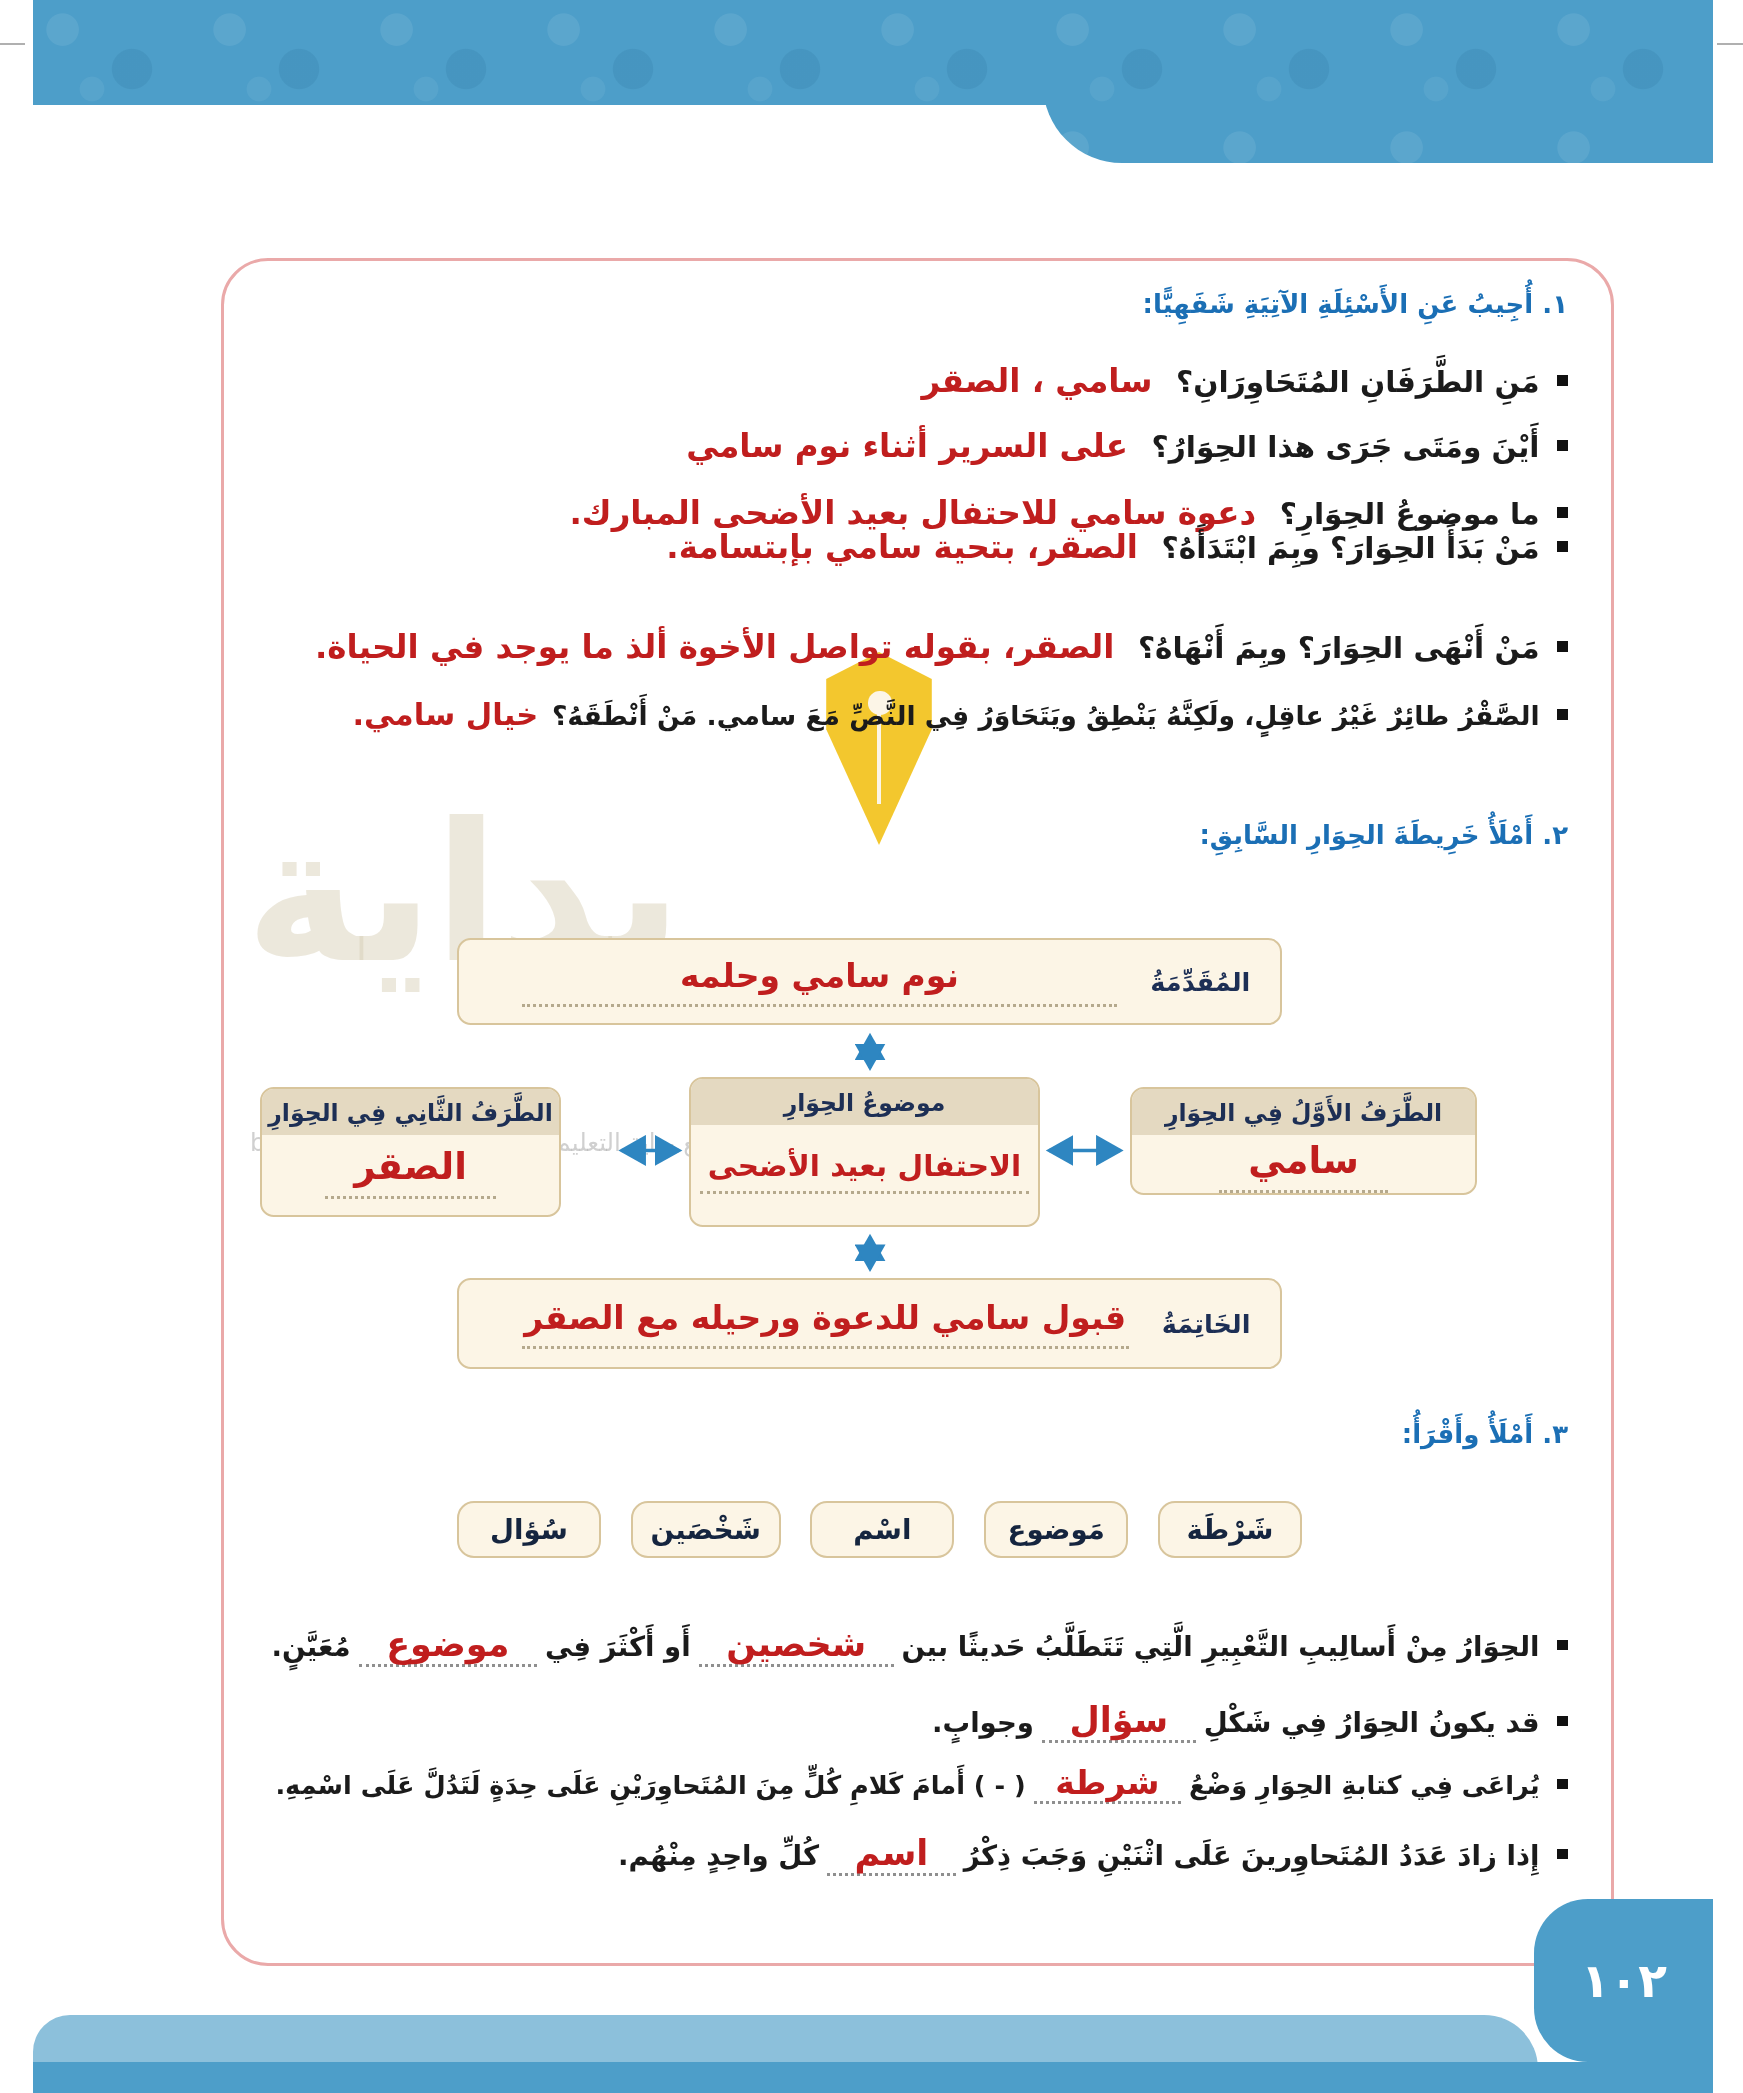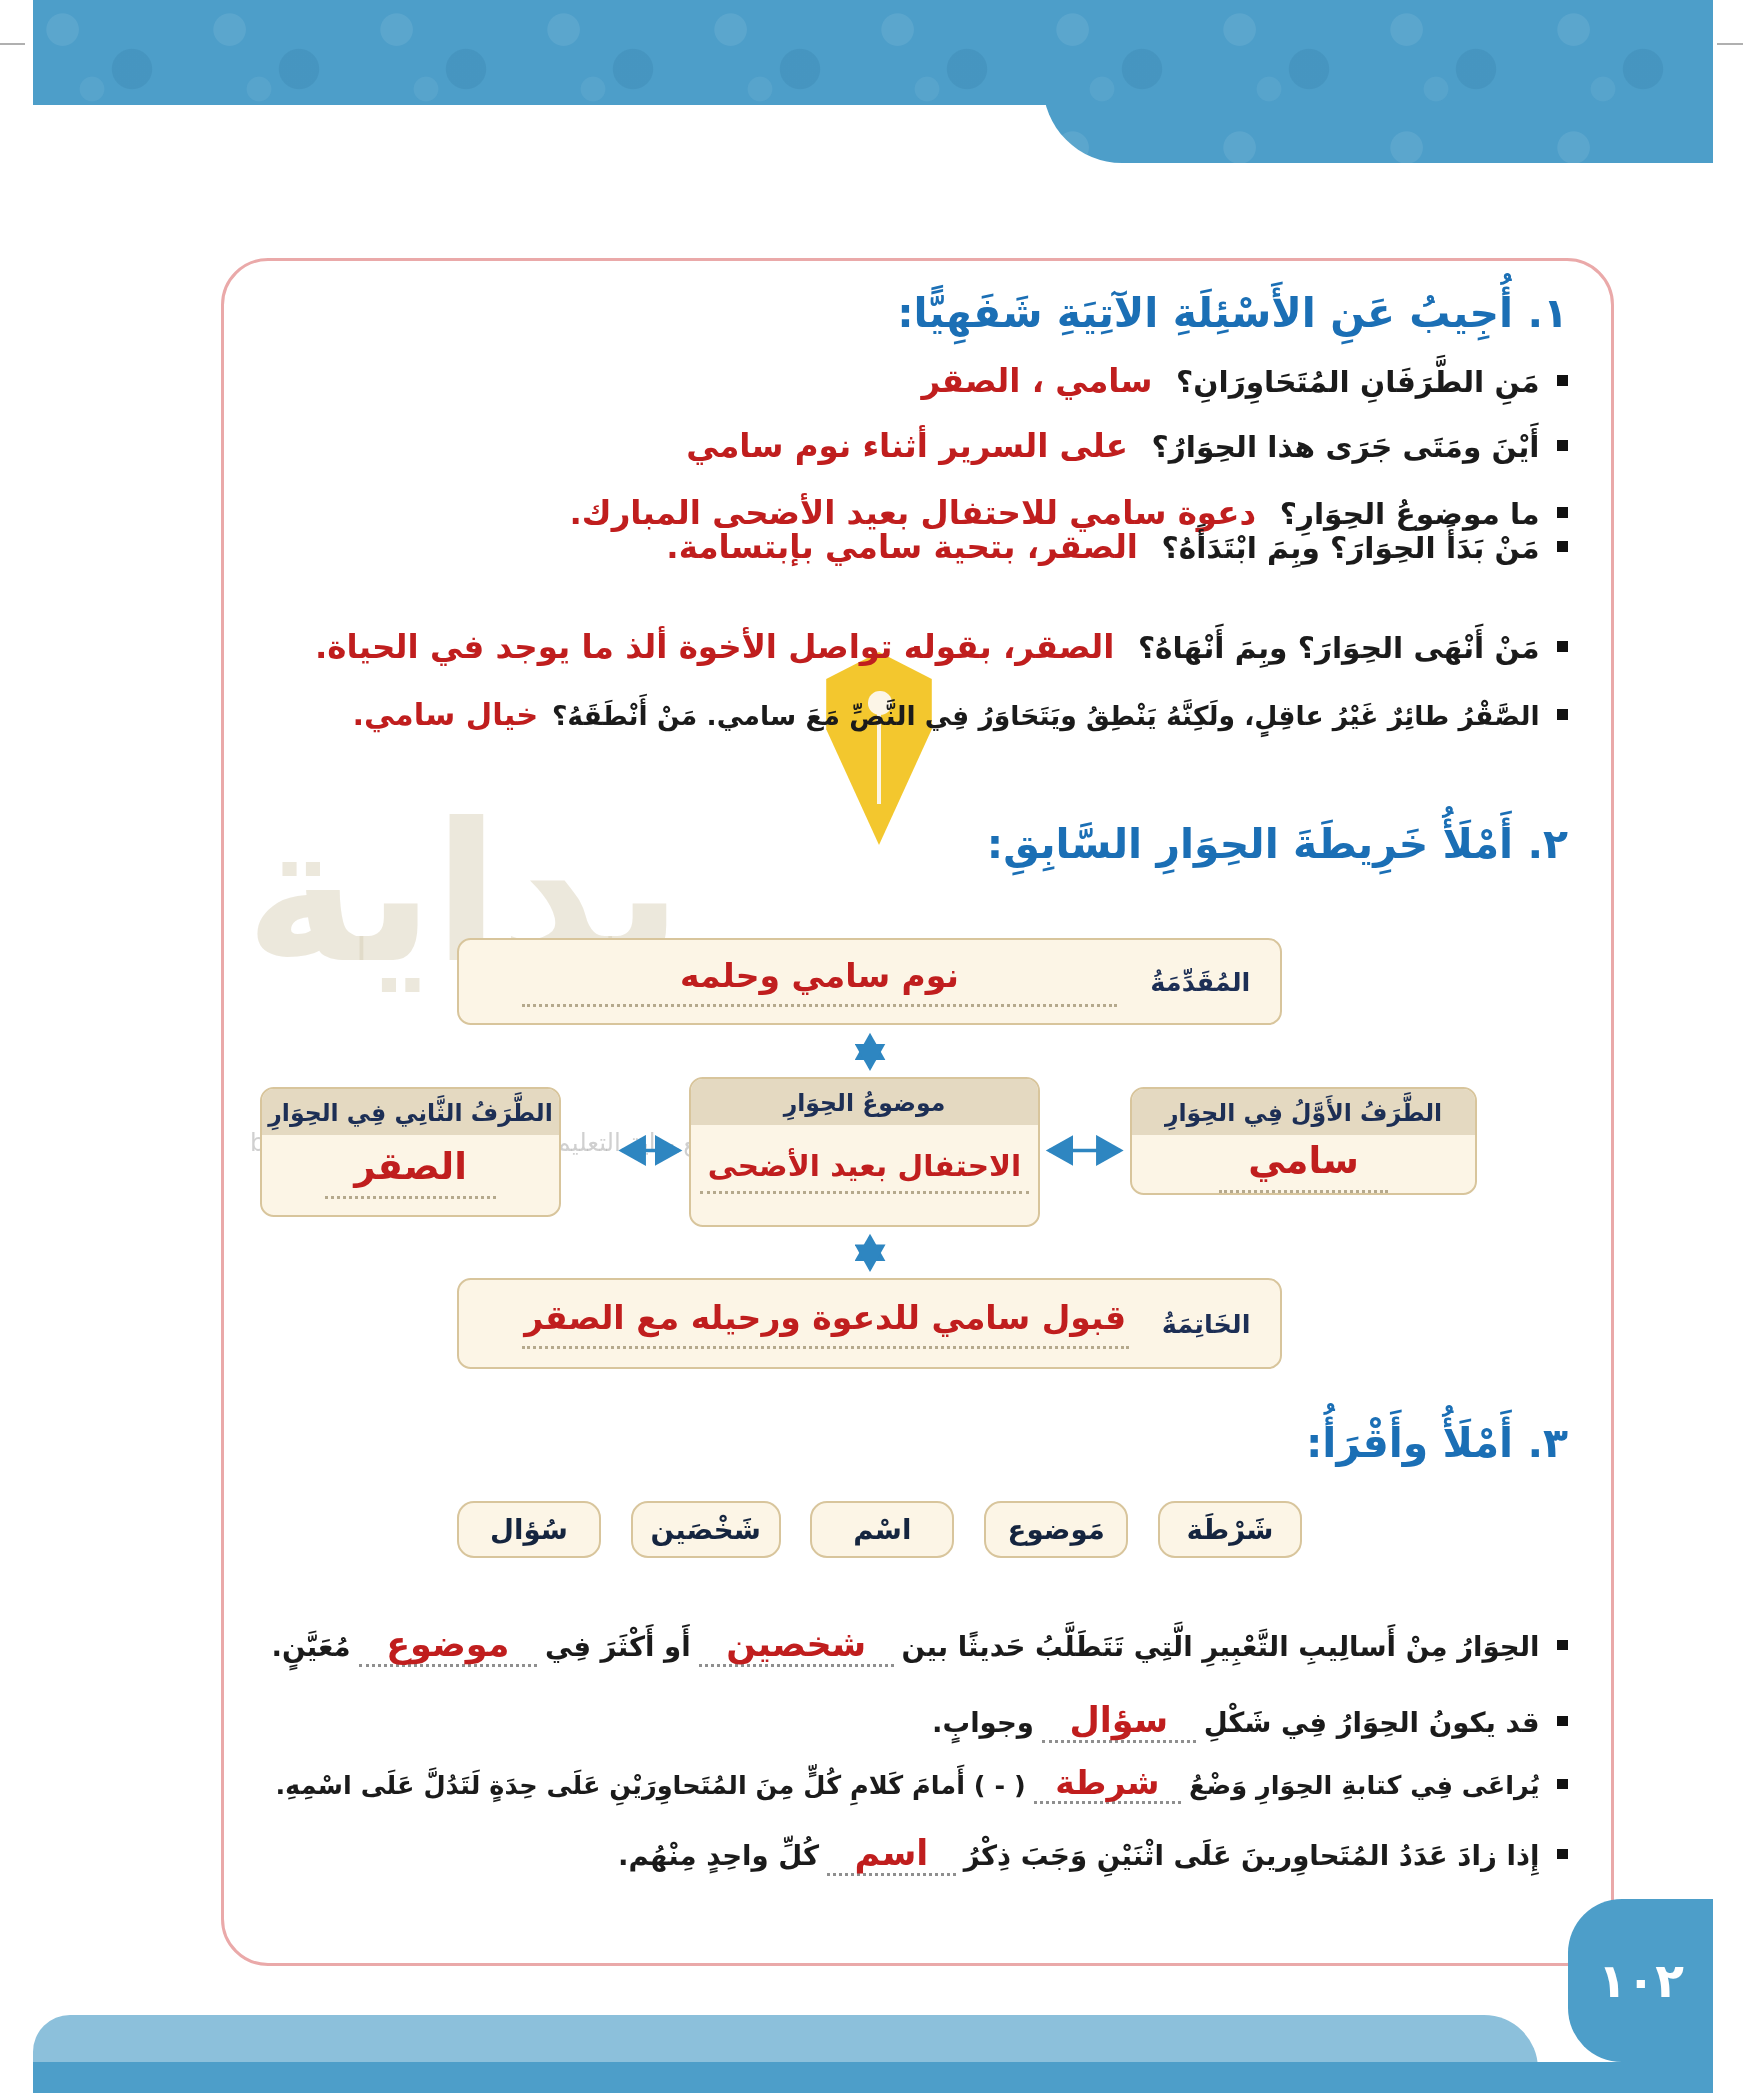--- a/index.html
+++ b/index.html
@@ -16,21 +16,21 @@
       radial-gradient(circle at 29.6px 29.6px, rgba(255,255,255,0.08) 15.8px, transparent 16.7px),
       radial-gradient(circle at 99px 69px, rgba(10,70,110,0.10) 19.7px, transparent 20.7px),
       radial-gradient(circle at 59px 89px, rgba(255,255,255,0.06) 11.8px, transparent 12.8px);
     background-size:167px 118px;
   }
   .band-main{left:34px;right:29.6px;top:0;height:105px;}
   .band-right{right:29.6px;top:0;width:670px;height:163px;border-bottom-left-radius:79px;}
   .band-light{position:absolute;left:34px;top:2015px;width:1505px;height:57px;background:#8CC0DB;border-radius:37px 54px 0 0;}
   .band-dark{position:absolute;left:34px;top:2062px;width:1680px;height:31.5px;background:#4D9EC9;}
   .page-tab{
-    position:absolute;right:29.6px;top:1899px;width:145px;height:163px;background:#4D9EC9;
+    position:absolute;right:29.6px;top:1899px;width:179px;height:163px;background:#4D9EC9;
     border-radius:54px 0 0 54px;display:flex;align-items:center;justify-content:center;
     color:#ffffff;font-size:47px;font-weight:700;
   }
   
   .content-frame{
     position:absolute;left:222px;top:258px;width:1387px;height:1702px;
     border:3px solid #EAA9A9;border-radius:47px;
   }
   
   .wm-big{
@@ -43,21 +43,21 @@
   }
   .wm-pen{position:absolute;left:825px;top:652px;width:110px;height:193px;opacity:0.92;pointer-events:none;}
   .wm-pen .nib{
     position:absolute;left:0;top:0;width:110px;height:193px;background:#F3C31D;
     clip-path:polygon(50% 100%, 2% 40%, 2% 14%, 50% 0%, 98% 14%, 98% 40%);
   }
   .wm-pen .hole{position:absolute;left:44px;top:39px;width:23.6px;height:23.6px;border-radius:50%;background:#FCF5E6;}
   .wm-pen .slit{position:absolute;left:53px;top:61px;width:3.9px;height:91px;background:#FCF5E6;}
   
   .q-title{
-    position:absolute;right:175px;direction:rtl;color:#1B6FB5;font-weight:700;font-size:41px;white-space:nowrap;
+    position:absolute;right:175px;direction:rtl;color:#1B6FB5;font-weight:700;font-size:26px;white-space:nowrap;
   }
   
   .q-row{
     position:absolute;right:175px;left:197px;direction:rtl;text-align:right;
     color:#1b1b1b;font-weight:700;font-size:29.6px;line-height:1.45;
   }
   .q-row .sq{display:inline-block;width:10.8px;height:10.8px;background:#111;margin-left:17.7px;vertical-align:middle;transform:translateY(-3px);}
   .q-row .at{color:#C01E1E;font-size:32.5px;margin:0 23.6px;}
   .q-row-small{font-size:26.6px;}
   .q-row-small .at{font-size:30.5px;margin:0 13.8px;}

